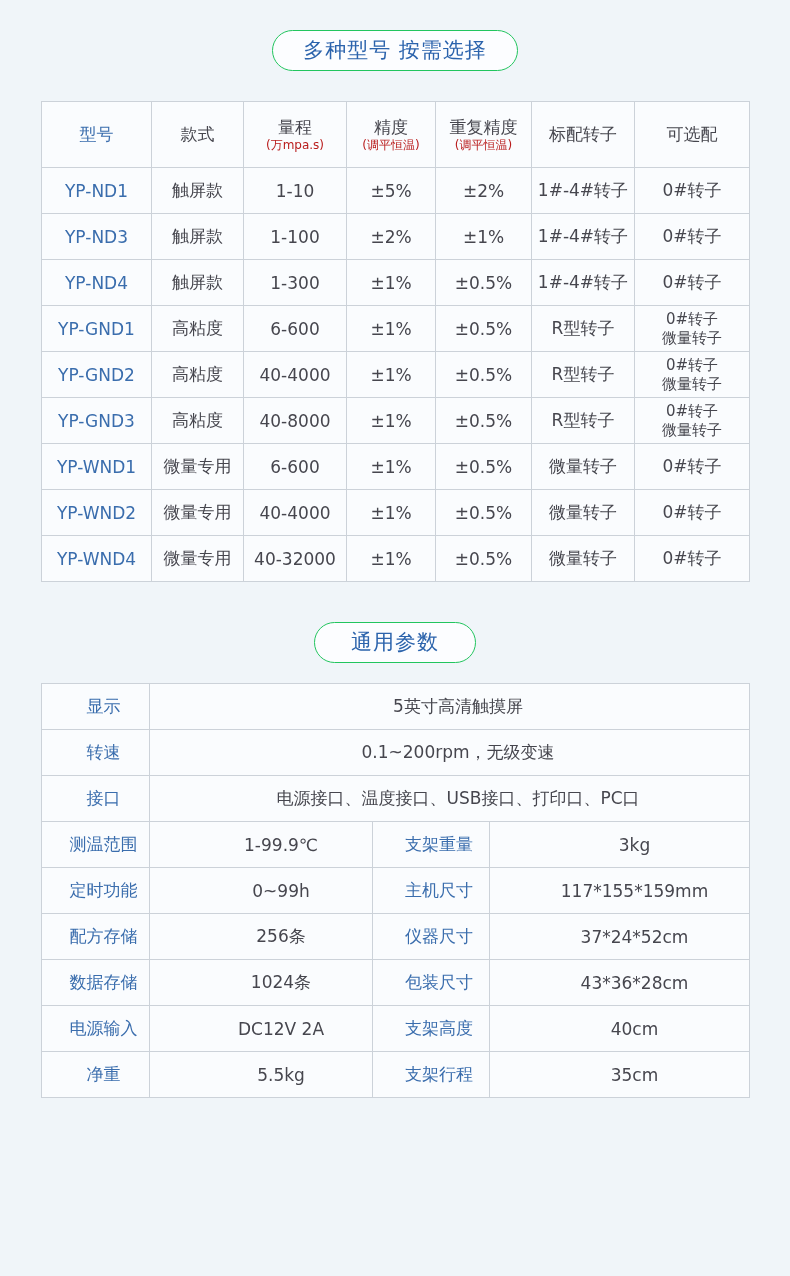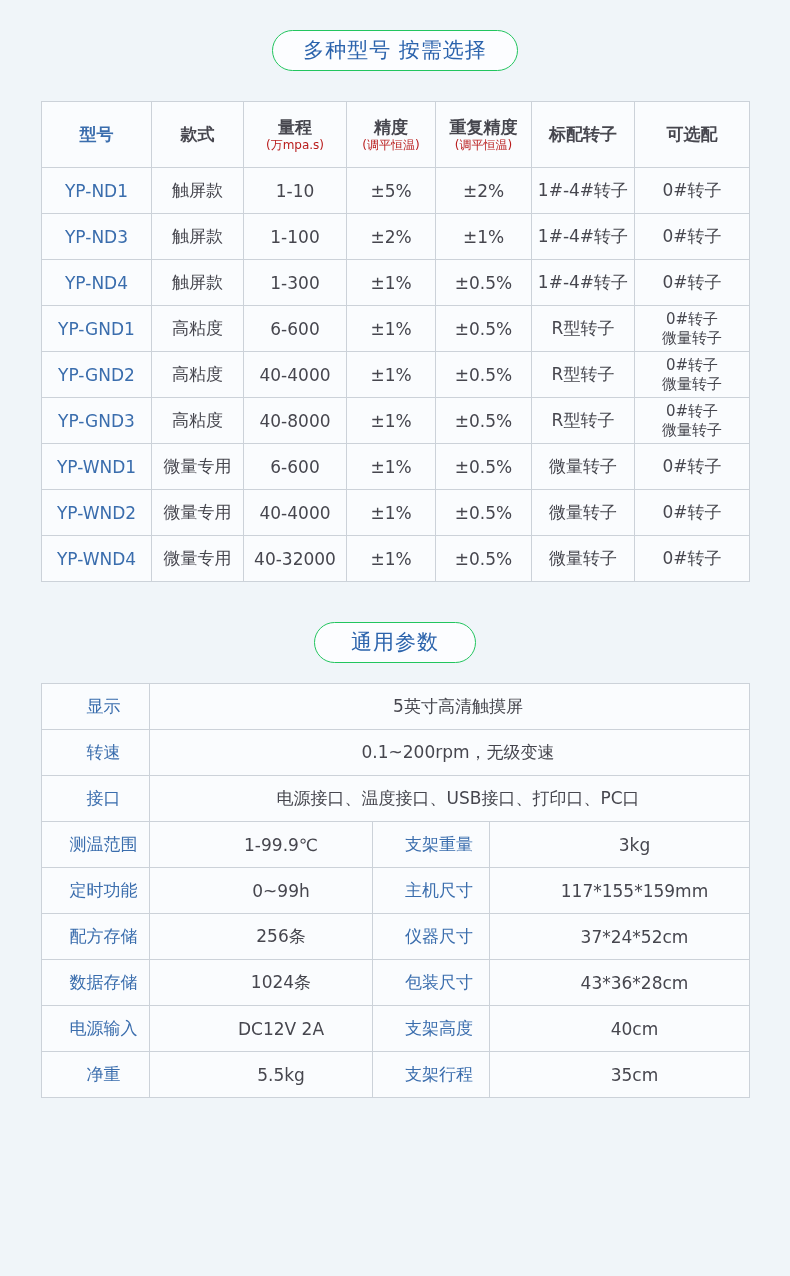--- a/index.html
+++ b/index.html
@@ -38,21 +38,21 @@
     border:1px solid #ccd2d9;
     color:#46464e;
     font-size:17px;
     font-weight:normal;
     padding:0;
     overflow:hidden;
   }
   .models thead tr{height:66px;}
   .models tbody tr{height:46px;}
   .models td,.models th{text-align:center;vertical-align:middle;}
-  .h-main{font-size:17px;line-height:21px;font-weight:bold;}
+  .h-main{font-size:17px;line-height:21px;}
   .h-sub{font-size:12px;line-height:15px;color:#b91c1c;}
   .blue{color:#3a6dad;}
   .two-line{white-space:pre-line;font-size:15px;line-height:19px;}
   .params tr{height:46px;}
   .params td{text-align:center;vertical-align:middle;}
   .p-label{padding-left:16px;}
   .p-label.l2{}
   .p-value.full{padding-left:17px;}
   .p-value.v1{padding-left:40px;}
   .p-value.v2{padding-left:30px;}

